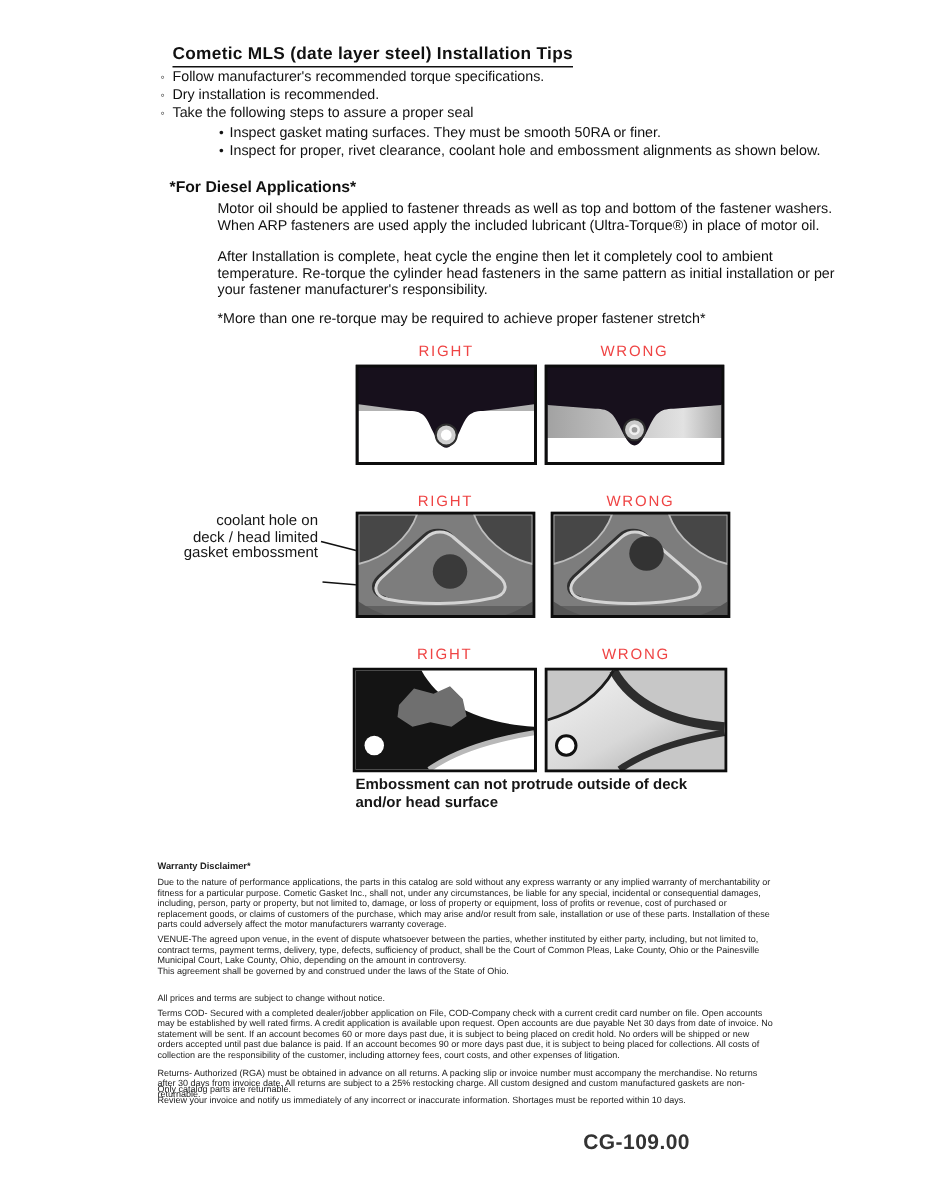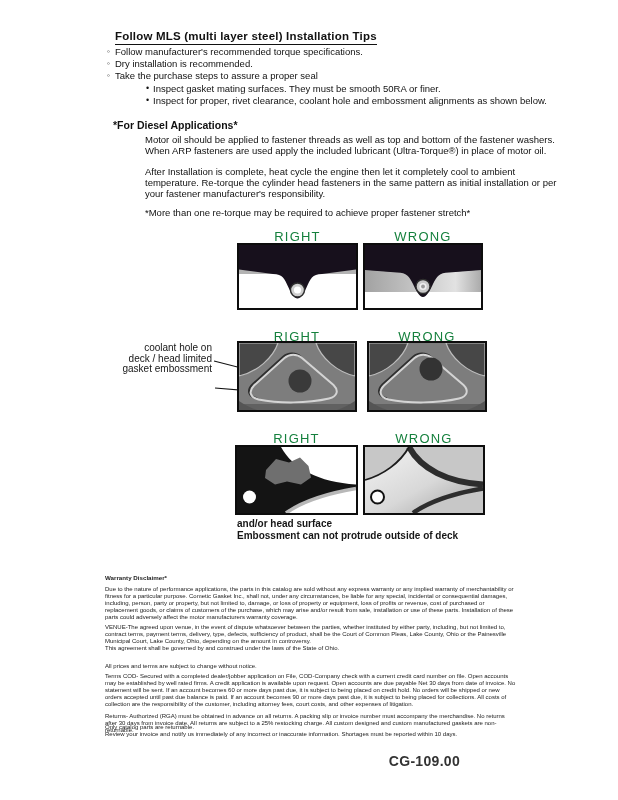--- a/index.html
+++ b/index.html
@@ -18,48 +18,48 @@
     border-bottom:1.6px solid #111;
     padding-bottom:2px;
     letter-spacing:.2px;
     display:inline-block;
   }
   .bullet-line{display:flex;align-items:flex-start;font-size:9.5px;line-height:11px;}
   .bullet-marker{width:8px;font-size:8px;line-height:11px;flex:0 0 8px;}
   .sub-marker{width:7px;font-size:9px;line-height:11px;flex:0 0 7px;}
   .h2{font-size:10.5px;font-weight:bold;}
   .body-p{font-size:9.5px;line-height:11px;width:420px;margin-left:32px;}
-  .diag-label{font-size:13px;letter-spacing:1.2px;text-align:center;color:#15803d;}
+  .diag-label{font-size:10px;letter-spacing:1.2px;text-align:center;color:#ef4444;}
   .caption{font-size:10px;font-weight:bold;color:#161616;}
   .anno{font-size:10px;text-align:right;color:#161616;line-height:10.5px;}
   .warr{width:412px;font-size:6px;line-height:7.1px;color:#222;}
   .warr-h{font-size:6.2px;font-weight:bold;color:#222;}
   .footer-code{font-size:14px;color:#333;text-align:right;letter-spacing:.3px;font-weight:bold;}
   svg{display:block;}
 </style>
 </head>
 <body>
 
 <div class="page">
 
   <div class="abs" style="left:115px;top:26px;">
-    <span class="title">Follow MLS (multi layer steel) Installation Tips</span>
+    <span class="title">Cometic MLS (date layer steel) Installation Tips</span>
   </div>
 
   <div class="abs bullet-line" style="left:107px;top:46px;width:460px;">
     <span class="bullet-marker">◦</span>
     <span>Follow manufacturer's recommended torque specifications.</span>
   </div>
   <div class="abs bullet-line" style="left:107px;top:58px;width:460px;">
     <span class="bullet-marker">◦</span>
     <span>Dry installation is recommended.</span>
   </div>
   <div class="abs bullet-line" style="left:107px;top:70px;width:460px;">
     <span class="bullet-marker">◦</span>
-    <span>Take the purchase steps to assure a proper seal</span>
+    <span>Take the following steps to assure a proper seal</span>
   </div>
   <div class="abs bullet-line" style="left:146px;top:82.5px;width:430px;">
     <span class="sub-marker">•</span>
     <span>Inspect gasket mating surfaces.  They must be smooth 50RA or finer.</span>
   </div>
   <div class="abs bullet-line" style="left:146px;top:94.5px;width:430px;">
     <span class="sub-marker">•</span>
     <span>Inspect for proper, rivet clearance, coolant hole and embossment alignments as shown below.</span>
   </div>
 
@@ -165,22 +165,22 @@
     <rect x="0" y="0" width="122" height="70" fill="#c7c7c7"></rect>
     <path d="M46,2 C58,24 84,37 120,39.5 V43.5 C93,48 67,56 50,68 H2 V35 C20,30 37,18 46,2 Z" fill="url(#g3)"></path>
     <path d="M46,2 C58,24 84,37 120,39.5" stroke="#2d2d2d" stroke-width="6" fill="none"></path>
     <path d="M50,68 C67,56 93,48 120,43.5" stroke="#2d2d2d" stroke-width="4.5" fill="none"></path>
     <path d="M2,35 C20,30 37,18 46,2" stroke="#1c1c1c" stroke-width="1.8" fill="none"></path>
     <circle cx="14.5" cy="52" r="6.5" fill="#ffffff" stroke="#111" stroke-width="2"></circle>
     <rect x="1" y="1" width="120" height="68" fill="none" stroke="#0d0d0d" stroke-width="2"></rect>
   </svg>
 
   <div class="abs caption" style="left:237px;top:518px;line-height:11.5px;">
+    <span style="display:block">Embossment can not protrude outside of deck</span>
     <span style="display:block">and/or head surface</span>
-    <span style="display:block">Embossment can not protrude outside of deck</span>
   </div>
 
   <div class="abs warr-h" style="left:105px;top:574px;">Warranty Disclaimer*</div>
   <div class="abs warr" style="left:105px;top:586px;">Due to the nature of performance applications, the parts in this catalog are sold without any express warranty or any implied warranty of merchantability or fitness for a particular purpose.  Cometic Gasket Inc., shall not, under any circumstances, be liable for any special, incidental or consequential damages, including, person, party or property, but not limited to, damage, or loss of property or equipment, loss of profits or revenue, cost of purchased or replacement goods, or claims of customers of the purchase, which may arise and/or result from sale, installation or use of these parts.  Installation of these parts could adversely affect the motor manufacturers warranty coverage.</div>
   <div class="abs warr" style="left:105px;top:624px;">
     <div>VENUE-The agreed upon venue, in the event of dispute whatsoever between the parties, whether instituted by either party, including, but not limited to, contract terms, payment terms, delivery, type, defects, sufficiency of product, shall be the Court of Common Pleas, Lake County, Ohio or the Painesville Municipal Court, Lake County, Ohio, depending on the amount in controversy.</div>
     <div>This agreement shall be governed by and construed under the laws of the State of Ohio.</div>
   </div>
   <div class="abs warr" style="left:105px;top:663px;">All prices and terms are subject to change without notice.</div>
   <div class="abs warr" style="left:105px;top:673px;">Terms COD- Secured with a completed dealer/jobber application on File, COD-Company check with a current credit card number on file.  Open accounts may be established by well rated firms.  A credit application is available upon request.  Open accounts are due payable Net 30 days from date of invoice.  No statement will be sent.  If an account becomes 60 or more days past due, it is subject to being placed on credit hold.  No orders will be shipped or new orders accepted until past due balance is paid.  If an account becomes 90 or more days past due, it is subject to being placed for collections.  All costs of collection are the responsibility of the customer, including attorney fees, court costs, and other expenses of litigation.</div>

